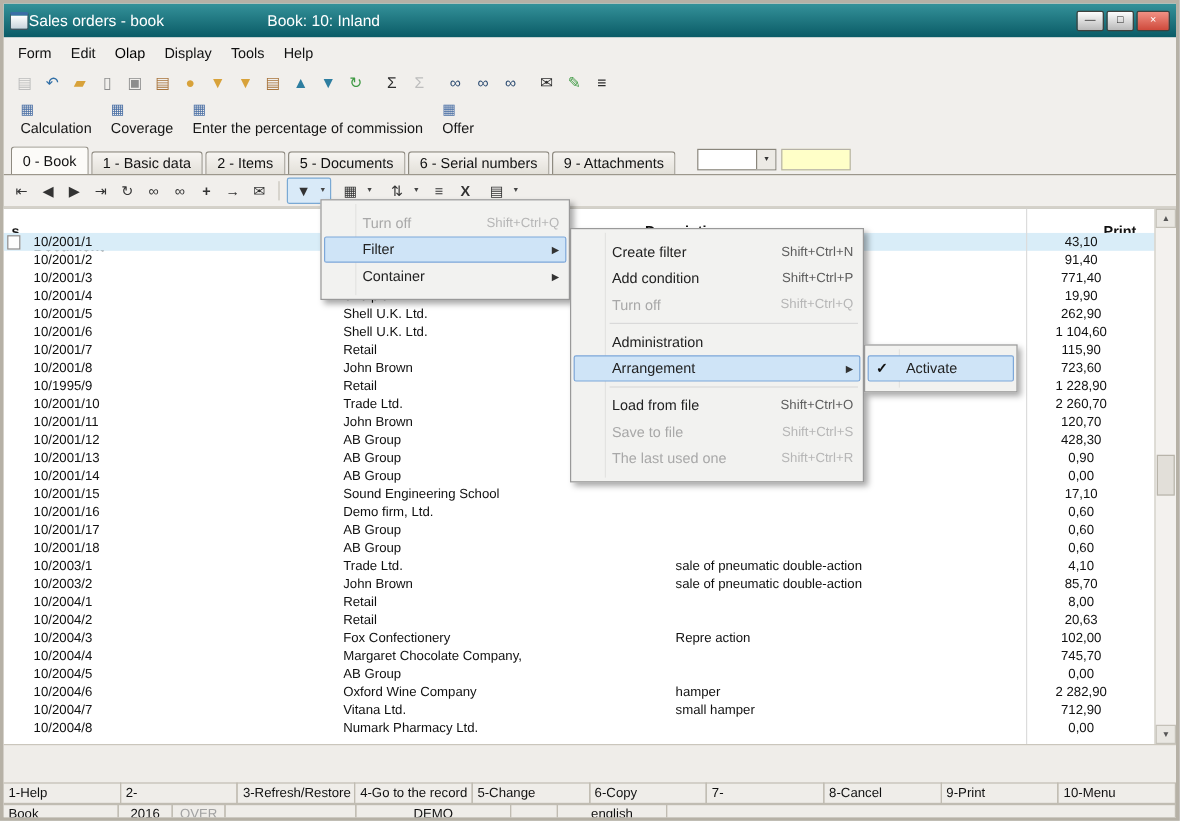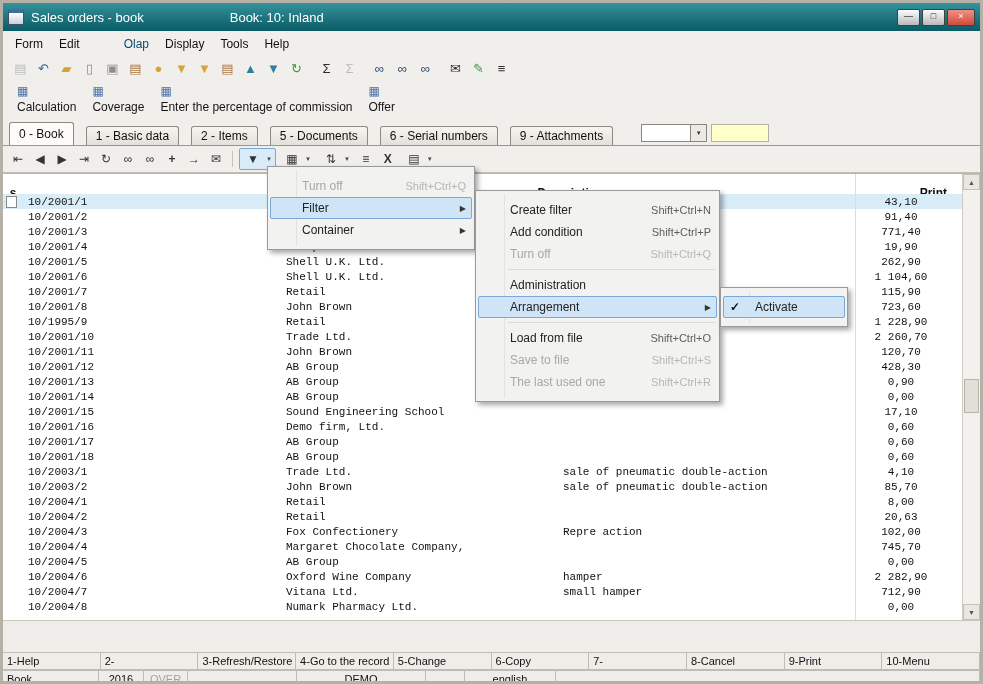--- a/index.html
+++ b/index.html
@@ -3,52 +3,52 @@
 <meta charset="utf-8">
 <style>
   html,body{margin:0;padding:0;background:#ffffff;}
   .app{width:983px;height:684px;box-sizing:border-box;border:3px solid #b6b1a6;outline:1px solid #6e6a60;
        position:relative;background:#f1efec;font-family:"Liberation Sans",sans-serif;color:#111;overflow:hidden;}
 
   
   .titlebar{height:28px;display:flex;align-items:center;padding:0 5px;
             background:linear-gradient(var(--titlebar_top,#35929a),var(--titlebar_bottom,#0a5b66));color:#fff;}
   .appicon{width:14px;height:11px;background:linear-gradient(#ffffff,#c8d2dc);border:1px solid #40525f;border-top:3px solid #3a6ea5;border-radius:2px;}
-  .wtitle{margin-left:7px;font-size:13px;}
+  .wtitle{margin-left:0;font-size:13px;}
   .wsub{margin-left:86px;font-size:13px;}
   .winbtns{margin-left:auto;display:flex;gap:2px;}
   .winbtn{width:21px;height:15px;border:1px solid #3f413e;border-radius:2px;background:linear-gradient(#fdfdfd,#b9b9b9);
           font-size:9px;line-height:13px;text-align:center;color:#222;}
   .winbtn.close{width:26px;background:linear-gradient(#f09184,var(--close_button,#cf4a3c));color:#fff;}
 
   
   .menubar{height:25px;display:flex;align-items:center;padding-left:4px;font-size:12px;}
   .mnitem{padding:3px 8px;}
-  .mnitem.dis{color:#0c4a6e;margin-left:28px;}
+  .mnitem.dis{color:#000000;}
 
   
   .toolbar1{height:25px;display:flex;align-items:center;padding-left:6px;}
   .ti{width:23px;height:21px;display:flex;align-items:center;justify-content:center;font-size:13px;}
   .gap{width:7px;}
   .toolbar2{height:36px;display:flex;align-items:flex-start;gap:16px;padding:3px 0 0 14px;}
   .bigbtn{display:flex;flex-direction:column;align-items:flex-start;font-size:12px;color:#151515;}
   .bicon{font-size:12px;height:15px;color:#4a6fa5;}
   .blabel{margin-top:1px;}
 
   
   .ic-gray{color:#8d8d8d}.ic-blue{color:#30
 6ea6}.ic-blue{color:#306ea6}.ic-yellow{color:#d8a23a}.ic-green{color:#3f9a44}
   .ic-dark{color:#2e2e2e}.ic-navy{color:#2a4a70}.ic-dis{color:#bdbdbd}.ic-brown{color:#a8743c}.ic-teal{color:#2e7ea0}
   .bold{font-weight:bold}
 
   
   .tabstrip{height:25px;display:flex;align-items:flex-end;padding-left:6px;border-bottom:1px solid #9c978c;}
   .tab{height:19px;box-sizing:border-box;display:flex;align-items:center;padding:0 9px;font-size:12px;
        border:1px solid #8e8a80;border-bottom:none;border-radius:3px 3px 0 0;
-       background:linear-gradient(#f7f5f2,#e3e0d9);margin-right:12px;}
+       background:linear-gradient(#f7f5f2,#e3e0d9);margin-right:2px;}
   .tab.active{height:23px;background:#fcfbf8;position:relative;z-index:2;}
   .combo{margin:0 0 3px 16px;width:66px;height:18px;box-sizing:border-box;border:1px solid #8a867c;background:#fff;display:flex;align-items:stretch;}
   .combo-val{flex:1;font-size:11px;padding-left:3px;}
   .combo-btn{width:15px;border-left:1px solid #8a867c;background:#eceae5;font-size:6px;display:flex;align-items:center;justify-content:center;color:#333;}
   .yfield{margin:0 0 3px 4px;width:58px;height:18px;box-sizing:border-box;border:1px solid #b5b1a6;background:var(--field_yellow,#ffffc8);}
 
   
   .navbar{height:26px;display:flex;align-items:center;gap:2px;padding-left:5px;border-bottom:1px solid #c2beb4;}
   .nbtn{min-width:20px;height:20px;display:flex;align-items:center;justify-content:center;font-size:12px;color:#333;}
   .split{display:flex;align-items:center;height:20px;padding:0 3px;border:1px solid transparent;border-radius:2px;}
@@ -57,21 +57,21 @@
   .vsep{width:1px;height:16px;background:#c6c2b8;margin:0 4px;}
 
   
   .table-wrap{height:446px;background:#fff;position:relative;border-top:1px solid #b9b5aa;}
   .thead{position:absolute;top:0;left:0;right:17px;height:20px;display:grid;
          grid-template-columns:20px 263px 569px 1fr;align-items:center;font-size:12px;font-weight:bold;background:#fff;}
   .h-s{text-align:center;}
   .h-doc{padding-left:5px;margin-top:24px;}
   .h-desc{text-align:center;}
   .h-price{text-align:right;padding-right:16px;}
-  .tbody{position:absolute;top:20px;left:0;right:17px;bottom:0;overflow:hidden;font-family:Liberation Mono, monospace;}
+  .tbody{position:absolute;top:20px;left:0;right:17px;bottom:0;overflow:hidden;}
   .trow{height:15px;display:grid;grid-template-columns:20px 263px 272px 297px 1fr;align-items:center;font-size:11px;white-space:nowrap;}
   .trow.sel{background:var(--selection,#d9edf8);}
   .c-s{position:relative;height:100%;}
   .trow.sel .c-s::after{content:"";position:absolute;left:3px;top:2px;width:9px;height:10px;background:#fdfdfd;border:1px solid #8a8a8a;}
   .c-doc{padding-left:5px;overflow:hidden;}
   .c-cust{overflow:hidden;}
   .c-desc{overflow:hidden;padding-left:5px;}
   .c-price{text-align:center;padding-right:16px;}
   .vline{position:absolute;top:0;bottom:0;left:852px;width:1px;background:#dcdcdc;}
   .vscroll{position:absolute;top:0;right:0;bottom:0;width:17px;background:#f3f1ee;border-left:1px solid #cfccc4;}

